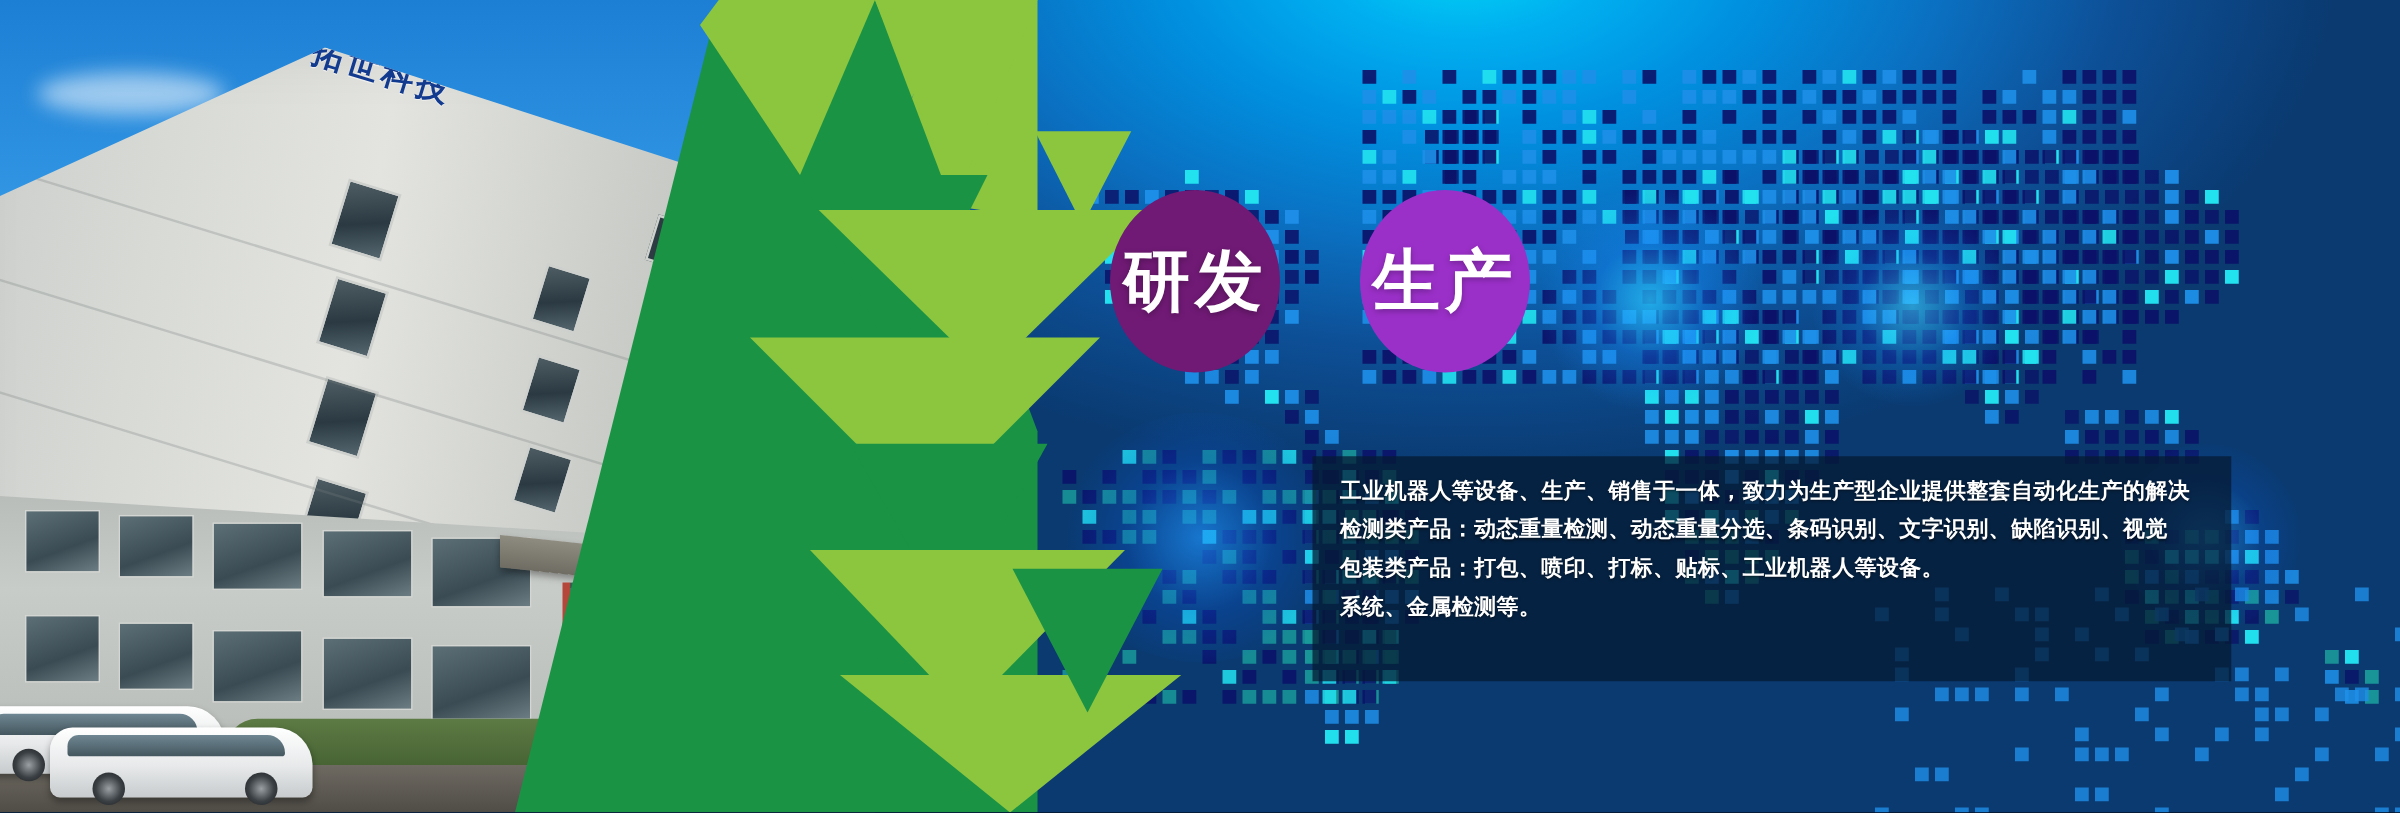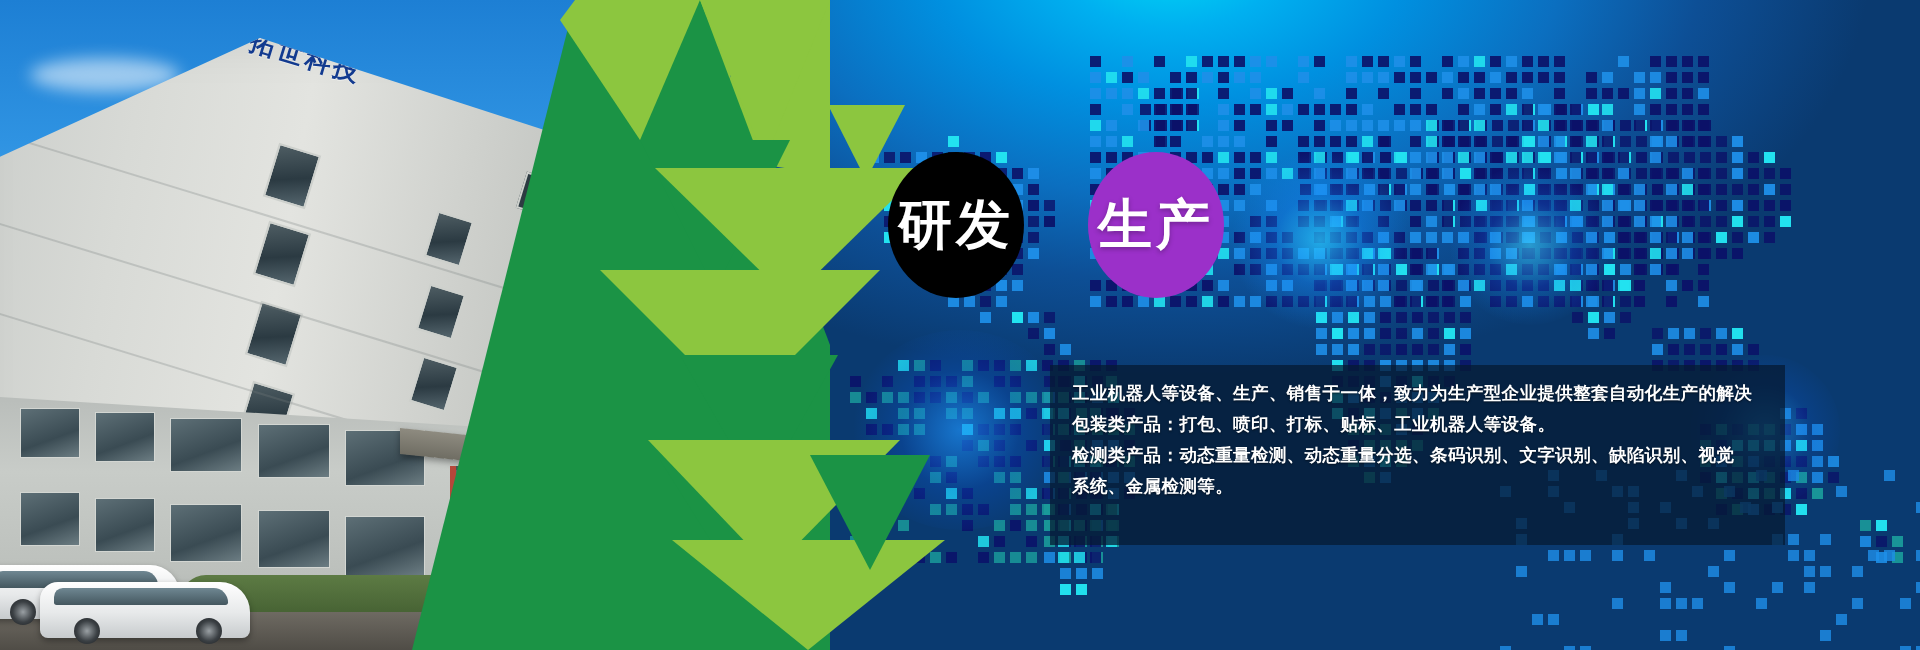--- a/index.html
+++ b/index.html
@@ -1571,28 +1571,28 @@
     <polygon points="655,168 925,168 790,300" fill="#8CC63F"></polygon>
     <polygon points="648,290 800,290 724,430" fill="#1B9345"></polygon>
     <polygon points="600,270 880,270 740,410" fill="#8CC63F"></polygon>
     <polygon points="680,355 838,355 760,495" fill="#1B9345"></polygon>
     <polygon points="660,460 830,460 748,600" fill="#1B9345"></polygon>
     <polygon points="648,440 900,440 772,570" fill="#8CC63F"></polygon>
     <polygon points="672,540 945,540 808,650" fill="#8CC63F"></polygon>
     <polygon points="810,455 930,455 870,570" fill="#1B9345"></polygon>
   </svg>
 
-  <div class="circle" style="left:888px;top:152px;width:136px;height:146px;background:#000000;">
+  <div class="circle" style="left:888px;top:152px;width:136px;height:146px;background:#701a75;">
     <span>研发</span>
   </div>
   <div class="circle" style="left:1088px;top:152px;width:136px;height:146px;background:#9B30C9;text-align:right;">
     <span>生产</span>
   </div>
 
   <div class="panel"></div>
   <div class="paragraph">
     <p>工业机器人等设备、生产、销售于一体，致力为生产型企业提供整套自动化生产的解决</p>
+    <p>检测类产品：动态重量检测、动态重量分选、条码识别、文字识别、缺陷识别、视觉</p>
     <p>包装类产品：打包、喷印、打标、贴标、工业机器人等设备。</p>
-    <p>检测类产品：动态重量检测、动态重量分选、条码识别、文字识别、缺陷识别、视觉</p>
     <p>系统、金属检测等。</p>
   </div>
 
 </div>
 
 </body></html>

